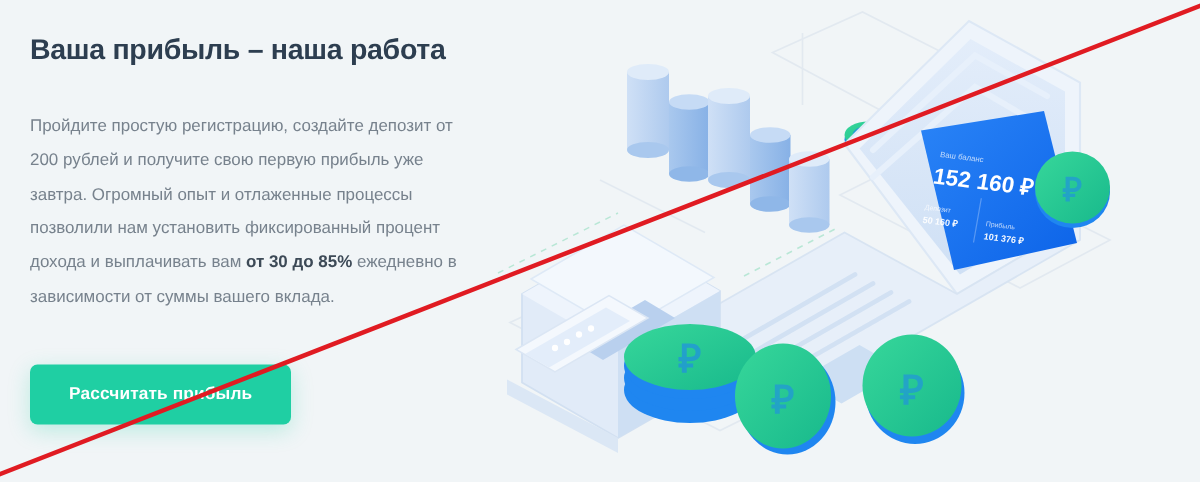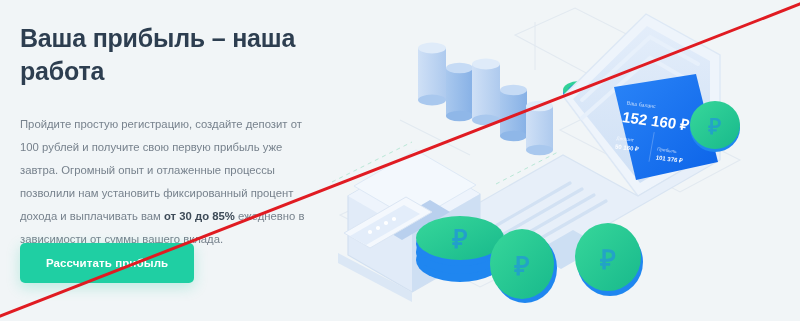--- a/index.html
+++ b/index.html
@@ -7,21 +7,21 @@
     width:800px;height:321px;overflow:hidden;
     background:#f1f5f7;
     font-family:"Liberation Sans","DejaVu Sans",sans-serif;
     position:relative;
   }
   .hero{position:absolute;inset:0;background:#f1f5f7;overflow:hidden;}
 
   
   .copy{position:absolute;left:20px;top:22px;width:310px;}
   .headline{
-    margin:0;font-size:25px;line-height:1.30;font-weight:700;
+    margin:0;font-size:19px;line-height:1.30;font-weight:700;
     color:#2d3e50;letter-spacing:-0.2px;
   }
   .lede{
     margin:26px 0 0 0;font-size:11.3px;line-height:2.03;
     color:#77828d;font-weight:400;max-width:300px;
   }
   .lede b{color:#3d4a57;font-weight:700;}
   .cta{
     position:absolute;left:20px;top:243px;
     display:inline-flex;align-items:center;justify-content:center;
@@ -199,21 +199,21 @@
       <g>
         <ellipse cx="290" cy="262" rx="33" ry="34" fill="#1f86f0"></ellipse>
         <ellipse cx="288" cy="257" rx="33" ry="34" fill="url(#coinTop)"></ellipse>
         <text x="288" y="269" text-anchor="middle" font-family="Liberation Sans, sans-serif" font-size="27" font-weight="700" fill="#1f86f0" opacity=".55">₽</text>
       </g>
     </svg>
   </div>
 
   <div class="copy">
     <h1 class="headline">Ваша прибыль – наша работа</h1>
-    <p class="lede"><span>Пройдите простую регистрацию, создайте депозит от 100 рублей и получите свою первую прибыль уже завтра. Огромный опыт и отлаженные процессы позволили нам установить фиксированный процент дохода и выплачивать вам </span><b>от 30 до 85%</b><span> ежедневно в зависимости от суммы вашего вклада.</span></p>
+    <p class="lede"><span>Пройдите простую регистрацию, создайте депозит от 200 рублей и получите свою первую прибыль уже завтра. Огромный опыт и отлаженные процессы позволили нам установить фиксированный процент дохода и выплачивать вам </span><b>от 30 до 85%</b><span> ежедневно в зависимости от суммы вашего вклада.</span></p>
   </div>
 
   <button class="cta">Рассчитать прибыль</button>
 
   <div class="strike">
     <svg viewBox="0 0 800 321" xmlns="http://www.w3.org/2000/svg" preserveAspectRatio="none">
       <line x1="-5" y1="318" x2="805" y2="2" stroke="#e01b22" stroke-width="3"></line>
     </svg>
   </div>
 

